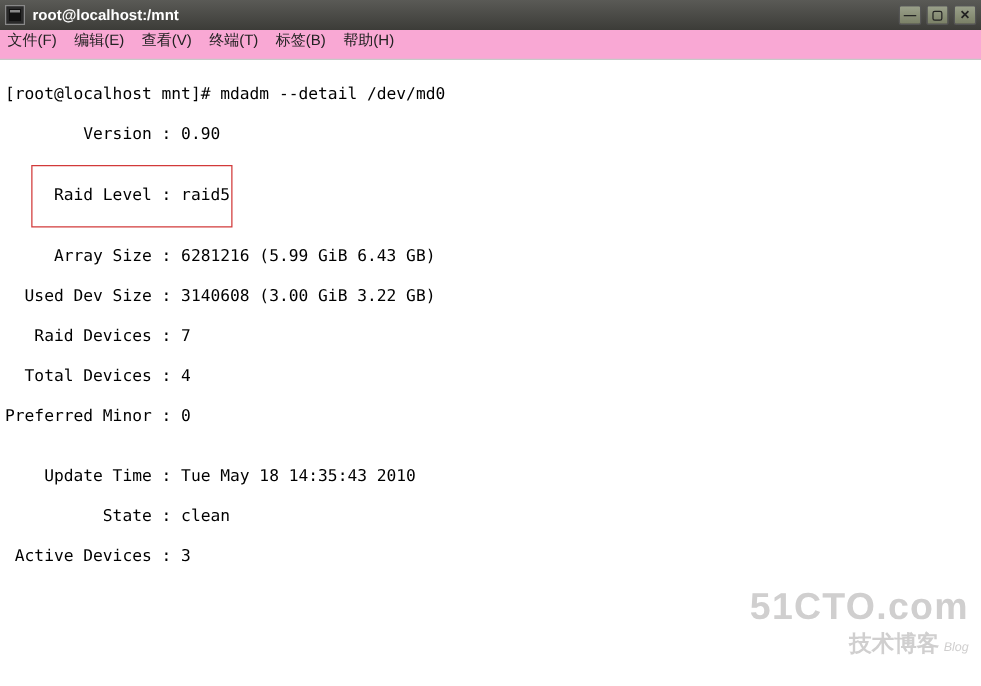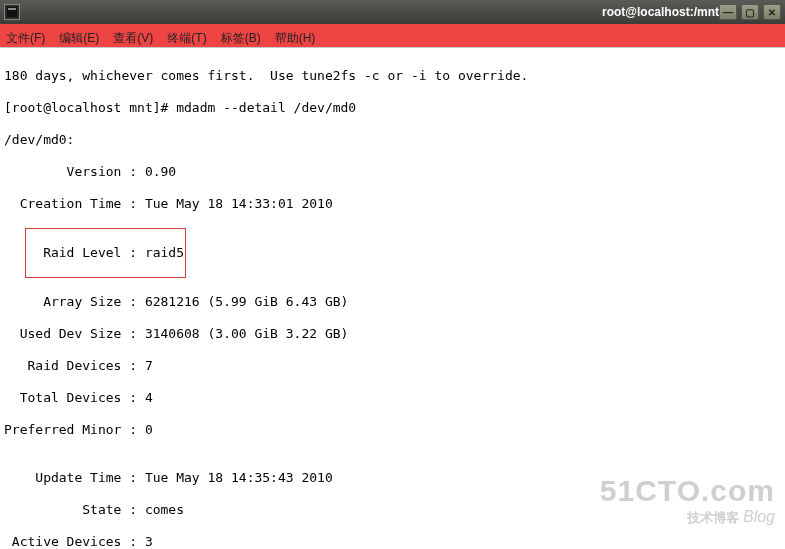--- a/index.html
+++ b/index.html
@@ -23,36 +23,36 @@
       font-size: 12px;
       font-weight: bold;
     }
     .titlebar .icon-box {
       width: 16px; height: 16px;
       background: #2a2a2a;
       border: 1px solid #888;
       margin-right: 6px;
       display:flex;align-items:center;justify-content:center;
     }
-    .titlebar .title { flex: 1; text-align: right; }
+    .titlebar .title { flex: 1; text-align: left; }
     .titlebar .btns { display: flex; gap: 4px; }
     .titlebar .btn {
       width: 18px; height: 16px;
       background: linear-gradient(#9aa08a,#7a8066);
       border: 1px solid #555;
       border-radius: 2px;
       display:flex;align-items:center;justify-content:center;
       font-size:10px; color:#222;
     }
     .menubar {
       height: 24px;
-      background: #ef4444;
+      background: #f9a8d4;
       border-bottom: 1px solid #c8c8c8;
       display: flex;
-      align-items: flex-end;
+      align-items: flex-start;
       padding: 0 6px;
       font-family: sans-serif;
       font-size: 12px;
       color: #222;
       gap: 14px;
     }
     .menubar .item { }
     .terminal {
       padding: 4px 4px 2px 4px;
       white-space: pre;
@@ -69,22 +69,22 @@
     .line { display: block; }
     .watermark {
       position:absolute;
       right:10px; bottom:22px;
       text-align:right;
       font-family: Arial, sans-serif;
       color:#d0cfcf;
       pointer-events:none;
     }
     .watermark .big { font-size:30px; font-weight:bold; letter-spacing:1px; }
-    .watermark .sub { font-size:13px; font-weight:bold; }
-    .watermark .blog { font-size:16px; font-style:italic; }
+    .watermark .sub { font-size:18px; font-weight:bold; }
+    .watermark .blog { font-size:10px; font-style:italic; }
   </style>
 </head>
 <body>
 
 <div class="titlebar">
   <div class="icon-box">
     <svg width="10" height="10">
         <rect x="0" y="0" width="10" height="10" fill="#111"></rect>
         <rect x="1" y="1" width="8" height="2" fill="#888"></rect>
       </svg>
@@ -100,34 +100,31 @@
 <div class="menubar">
   <span class="item">文件(F)</span>
   <span class="item">编辑(E)</span>
   <span class="item">查看(V)</span>
   <span class="item">终端(T)</span>
   <span class="item">标签(B)</span>
   <span class="item">帮助(H)</span>
 </div>
 
 <div class="terminal">
-<span class="line">180 days, whichever comes first.  Use tune2fs -c or -i to override.</span>
 <span class="line">[root@localhost mnt]# mdadm --detail /dev/md0</span>
-<span class="line">/dev/md0:</span>
 <span class="line">        Version : 0.90</span>
-<span class="line">  Creation Time : Tue May 18 14:33:01 2010</span>
 <span class="line">   <span class="hl-box">  Raid Level : raid5</span></span>
 <span class="line">     Array Size : 6281216 (5.99 GiB 6.43 GB)</span>
 <span class="line">  Used Dev Size : 3140608 (3.00 GiB 3.22 GB)</span>
 <span class="line">   Raid Devices : 7</span>
 <span class="line">  Total Devices : 4</span>
 <span class="line">Preferred Minor : 0</span>
 <span class="line"></span>
 <span class="line">    Update Time : Tue May 18 14:35:43 2010</span>
-<span class="line">          State : comes</span>
+<span class="line">          State : clean</span>
 <span class="line"> Active Devices : 3</span>
 
 
 
 <span class="line"></span>
 
 
 <span class="line"></span>
 
 

